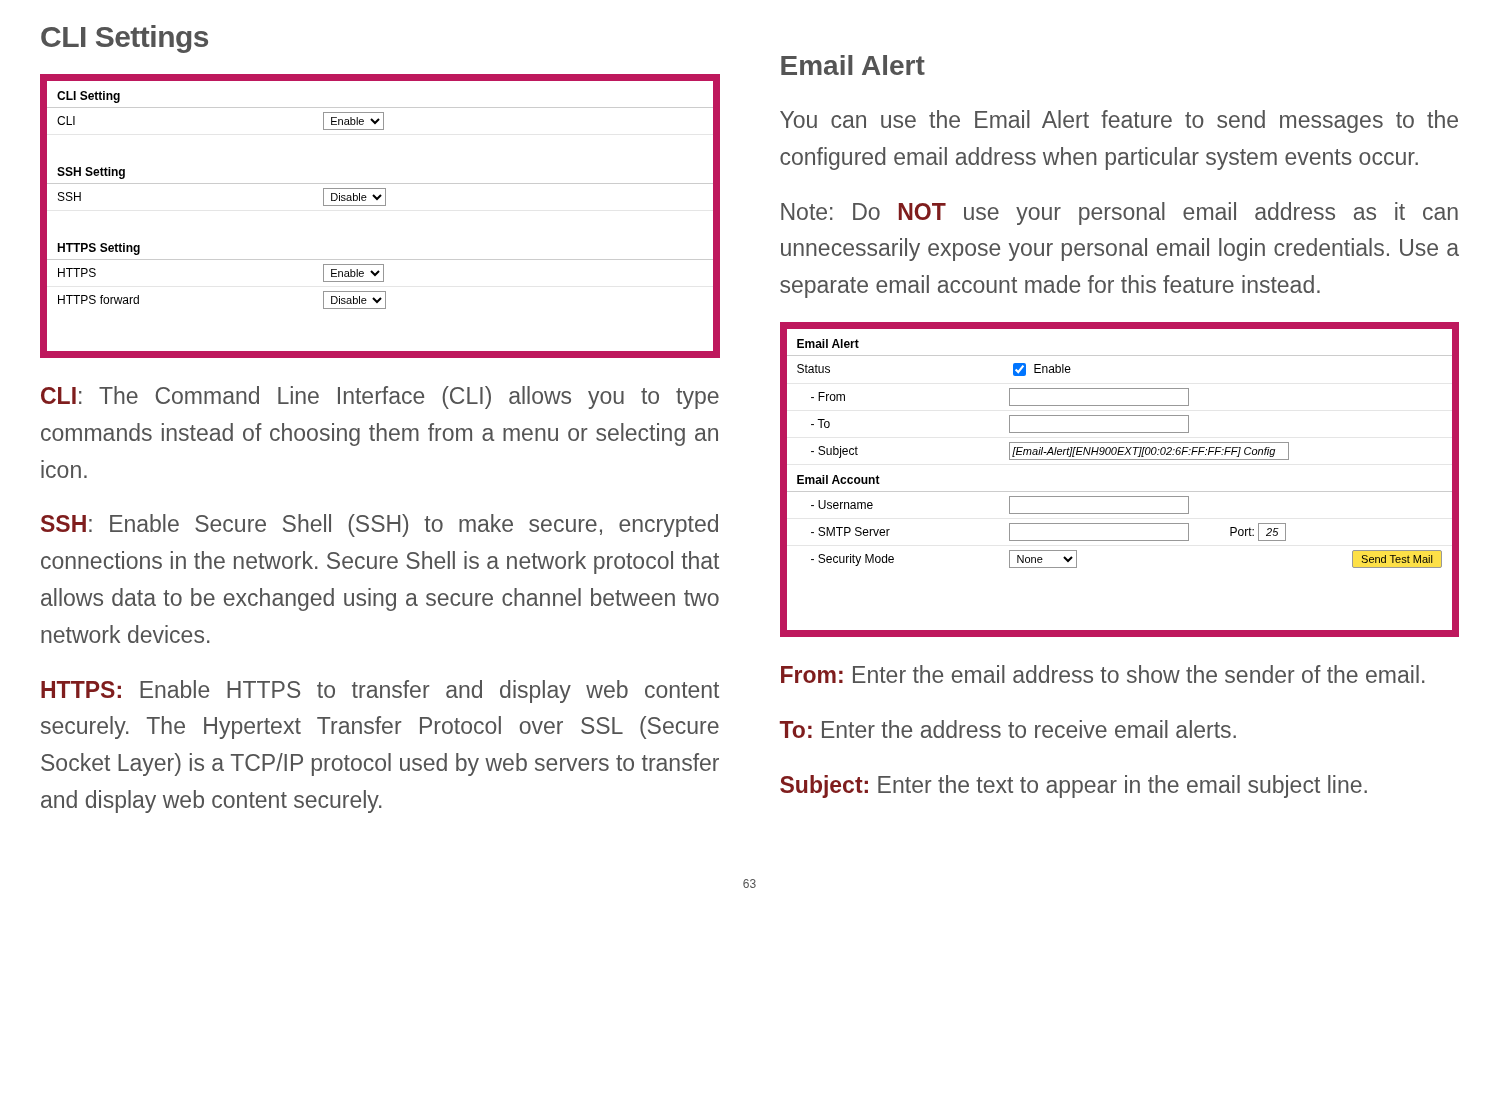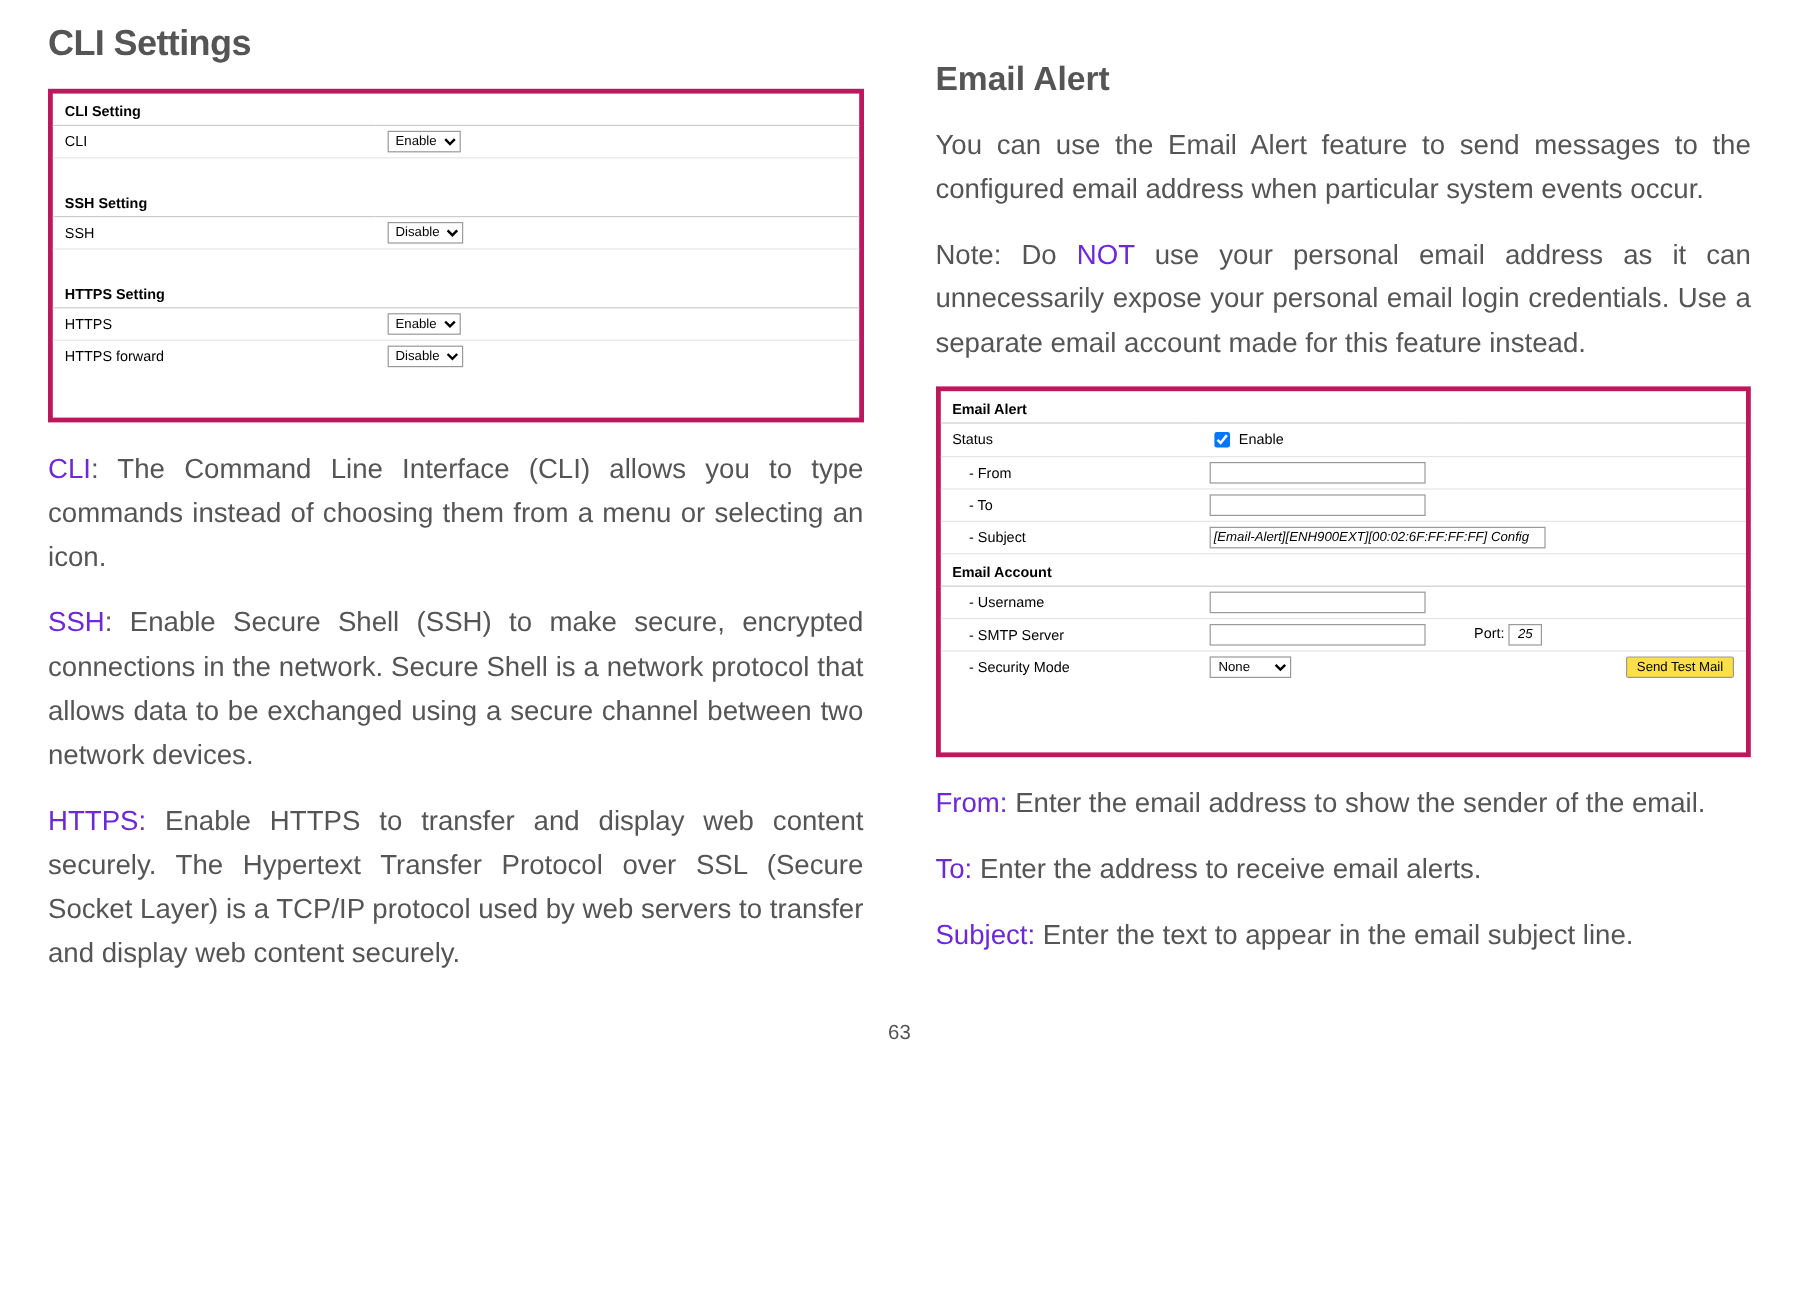--- a/index.html
+++ b/index.html
@@ -36,25 +36,25 @@
   }
   p.body-text {
     font-size: 23px;
     line-height: 1.6;
     color: #555;
     text-align: justify;
     margin: 18px 0;
     font-family: "Arial Narrow", Arial, sans-serif;
   }
   p.body-text .bold {
-    font-weight: 400;
-    color: #6d28d9;
+    font-weight: 700;
+    color: #7f1d1d;
   }
   .screenshot-box {
-    border: 4px solid #be185d;
+    border: 7px solid #be185d;
     background: #fff;
     padding: 0;
     font-family: Arial, sans-serif;
     font-size: 12px;
     color: #000;
     margin-bottom: 20px;
   }
   .screenshot-box table {
     width: 100%;
     border-collapse: collapse;
@@ -102,23 +102,23 @@
     border-radius: 2px;
     cursor: pointer;
   }
   .cb-wrap {
     display: inline-flex;
     align-items: center;
     gap: 4px;
   }
   .page-number {
     text-align: center;
-    font-size: 17px;
-    color: #555;
-    margin-top: 20px;
+    font-size: 12px;
+    color: #555;
+    margin-top: 40px;
     font-family: "Arial Narrow", Arial, sans-serif;
   }
 </style>
 </head>
 <body>
 
 <div class="page">
 
   <div class="column">
     <h1 class="section-title">CLI Settings</h1>

